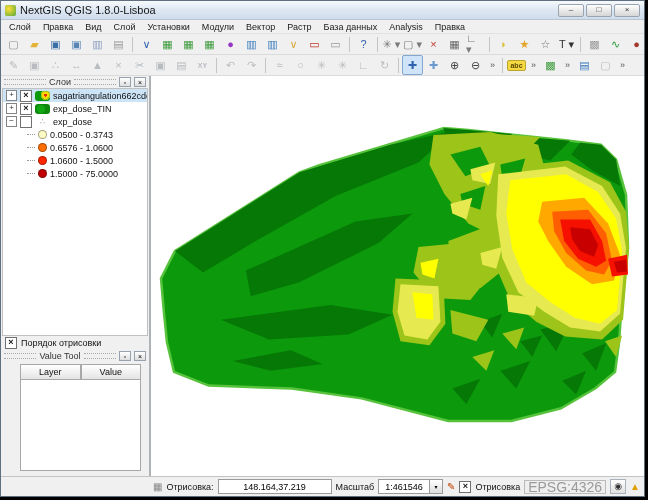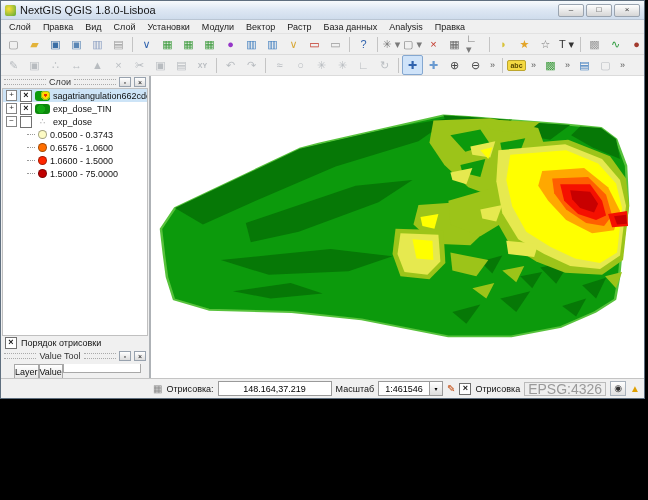--- a/index.html
+++ b/index.html
@@ -1,18 +1,18 @@
 <!DOCTYPE html>
 <html><head>
 <meta charset="utf-8">
 <style>
   html,body{margin:0;padding:0}
   body{background:#000;font-family:"Liberation Sans",sans-serif;-webkit-font-smoothing:antialiased}
   .screen{position:relative;width:648px;height:500px;background:#000;overflow:hidden}
-  .window{position:absolute;left:0;top:0;width:645px;height:399px;background:#f0f0f0;
+  .window{position:absolute;left:0;top:0;width:645px;height:497px;background:#f0f0f0;
           border:1px solid #5f6f7f;box-sizing:border-box;display:flex;flex-direction:column}
   
   .titlebar{height:18px;flex:0 0 18px;background:linear-gradient(#f7fafc,#dde7f3 50%,#cfdcec);
             display:flex;align-items:center;gap:4px;padding:0 4px;border-bottom:1px solid #b9c5d3}
   .app-icon{width:11px;height:11px;border-radius:2px;background:radial-gradient(circle at 35% 35%,#ffe03a,#58a838);flex:0 0 11px}
   .title{font-size:11px;color:#151515}
   .win-controls{margin-left:auto;display:flex;gap:2px}
   .win-btn{width:26px;height:13px;border:1px solid #9aa4b0;border-radius:2px;background:linear-gradient(#fefefe,#d6d6d6);
            font-size:8px;line-height:10px;padding:0;color:#333;font-family:inherit}
   
@@ -55,21 +55,21 @@
   .dot{width:7px;height:7px;border-radius:50%;border:1px solid rgba(0,0,0,0.35);flex:0 0 7px}
   .llabel{font-size:9px;color:#111;white-space:nowrap}
   
   .render-order{height:14px;flex:0 0 14px;display:flex;align-items:center;gap:4px;padding:0 4px;font-size:9px;color:#111}
   .vt-controls{height:20px;flex:0 0 20px;display:flex;align-items:center;gap:3px;padding:0 4px;font-size:9px;color:#111}
   .vsep{width:1px;height:14px;background:#c0c0c0;margin:0 2px}
   .spin{display:flex;border:1px solid #888;background:#fff;height:14px;align-items:stretch}
   .spin-val{width:13px;text-align:center;font-size:9px;line-height:13px}
   .spin-btns{display:flex;flex-direction:column;border-left:1px solid #888}
   .spin-btn{width:10px;height:6px;font-size:4px;line-height:5px;background:linear-gradient(#fff,#ddd);border:0;padding:0}
-  .vt-table{flex:1;margin:2px 8px 5px 13px;display:flex;flex-direction:row;min-height:0}
+  .vt-table{flex:1;margin:2px 8px 5px 19px;display:flex;flex-direction:column;min-height:0}
   .vt-head{display:flex}
   .vt-head span{flex:1;height:14px;background:linear-gradient(#fff,#e4e4e4);border:1px solid #a8a8a8;font-size:9px;text-align:center;line-height:14px;color:#111}
   .vt-body{flex:1;background:#fff;border:1px solid #a8a8a8;border-top:0}
   
   .statusbar{height:19px;flex:0 0 19px;display:flex;align-items:center;gap:4px;padding:0 4px;font-size:9px;color:#111;background:#f0f0f0;border-top:1px solid #c4c4c4}
   .sb-spacer{flex:1}
   .sb-icon{font-size:10px}
   .sb-input{height:13px;border:1px solid #9a9a9a;background:#fff;font-size:9px;text-align:center;font-family:inherit;padding:0}
   .coords{width:112px}
   .scale{width:50px}

